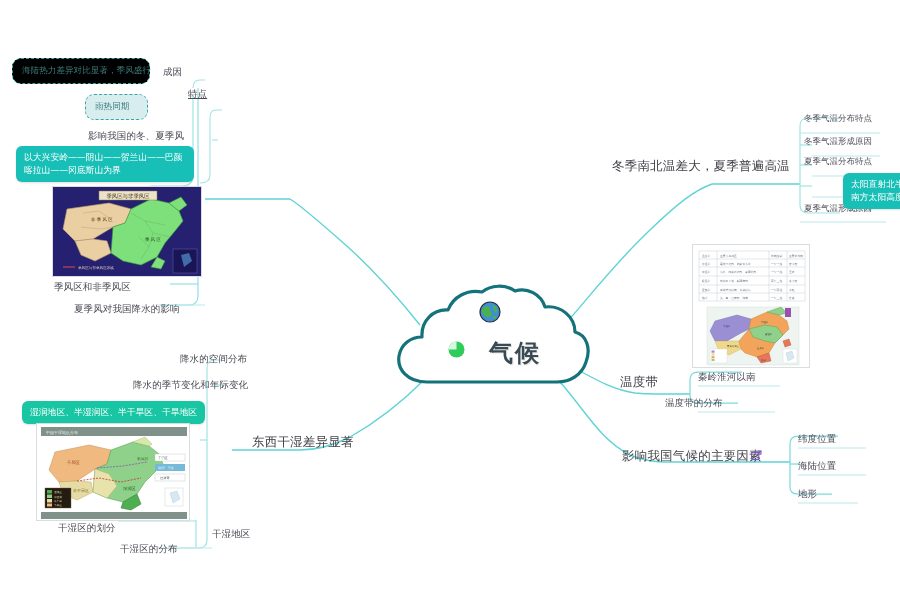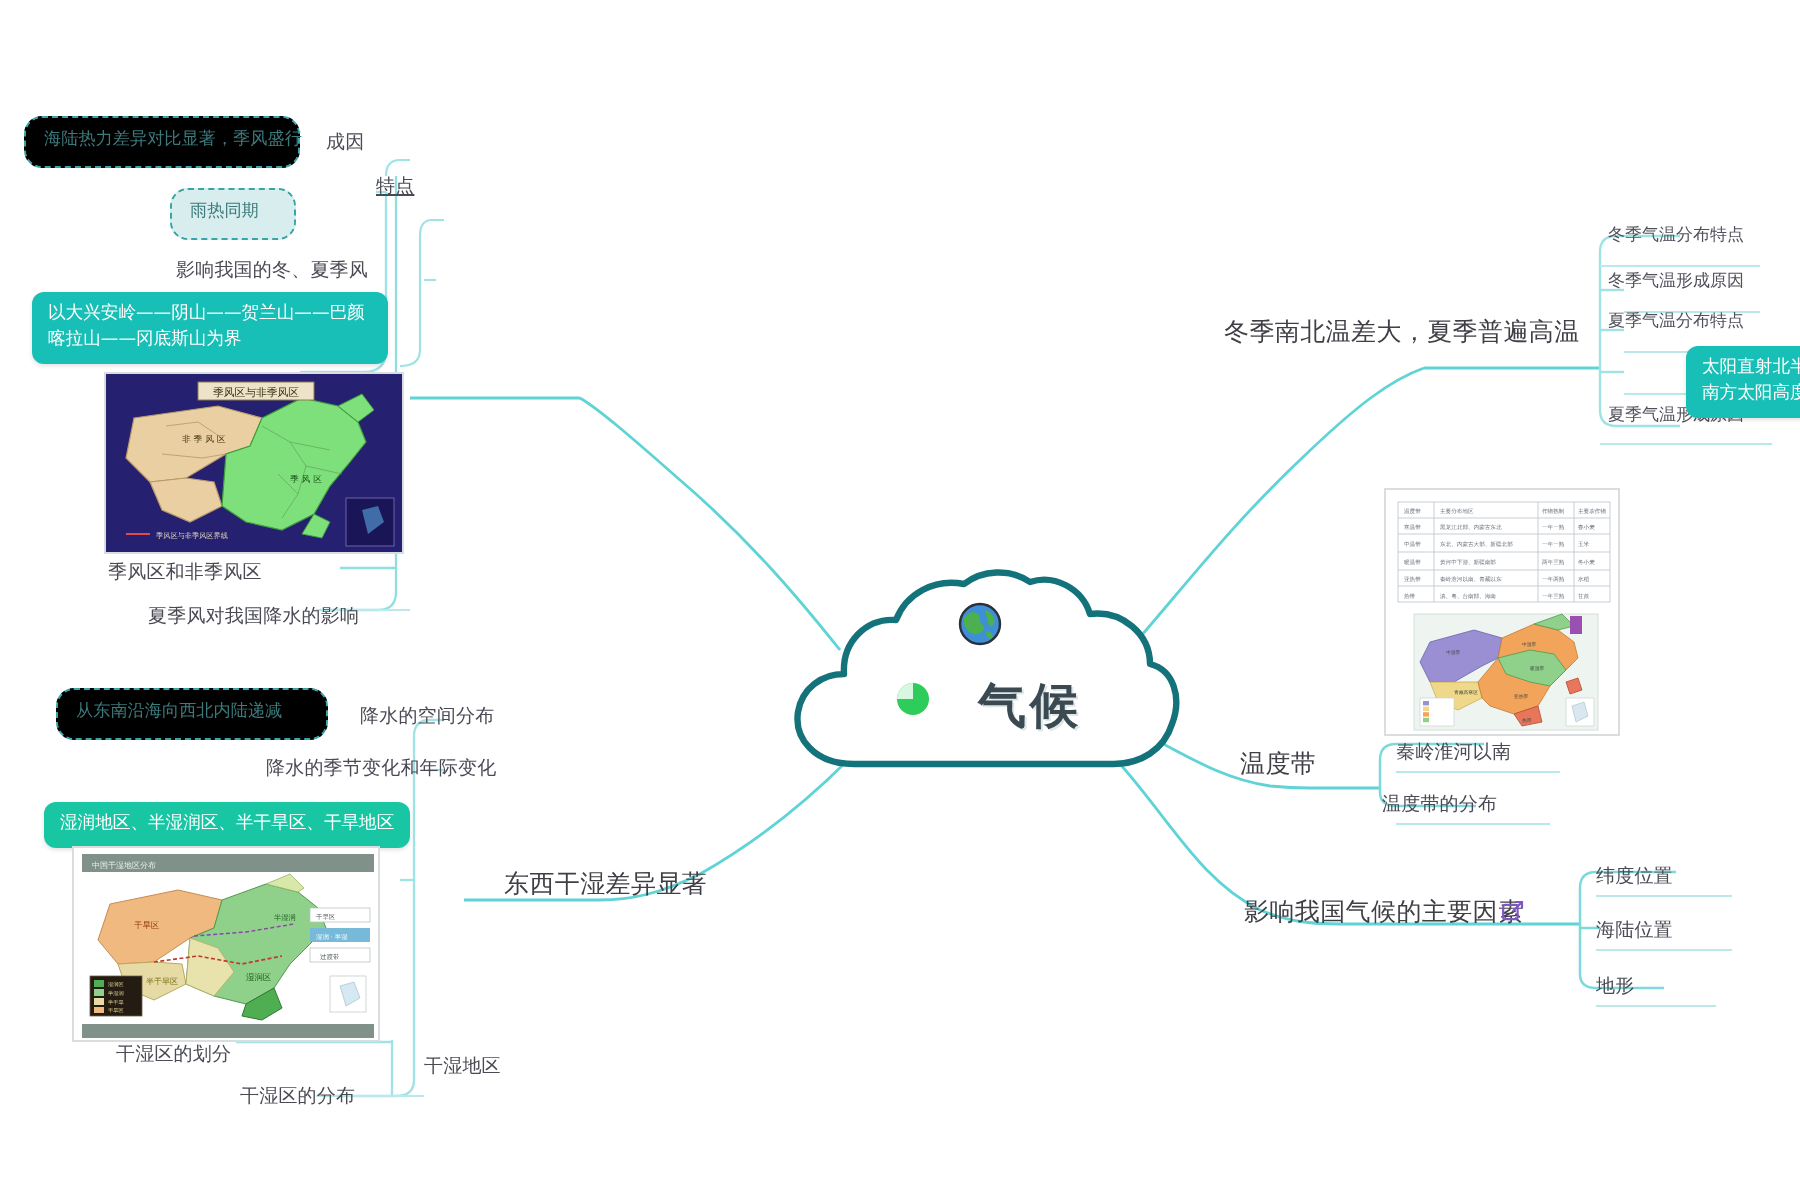--- a/index.html
+++ b/index.html
@@ -248,21 +248,20 @@
       <path d="M128,68 L136,66 L139,74 L131,80 Z" fill="#5aa8e0" opacity=".6"></path>
     </svg>
   </div>
 
   <div class="node lbl-sub" style="left:54px; top:281px;">季风区和非季风区</div>
 
   <div class="node lbl-sub" style="left:74px; top:303px;">夏季风对我国降水的影响</div>
 
   <div class="node lbl-main" style="left:252px; top:434px;">东西干湿差异显著</div>
 
-  <div class="bubble-dashed" style="left:28px; top:344px; width:136px;">从东南沿海向西北内陆递减</div>
   <div class="node lbl-sub" style="left:180px; top:353px;">降水的空间分布</div>
 
   <div class="node lbl-sub" style="left:133px; top:379px;">降水的季节变化和年际变化</div>
 
   <div class="bubble-solid green2" style="left:22px; top:401px;">湿润地区、半湿润区、半干旱区、干旱地区</div>
 
   <div class="imgcard" style="left:36px; top:423px; width:154px; height:98px;">
     <svg width="154" height="98" viewBox="0 0 154 98">
       <rect x="0" y="0" width="154" height="98" fill="#ffffff"></rect>
       <rect x="4" y="3" width="146" height="9" fill="#7f9189"></rect>
@@ -424,21 +423,21 @@
       <rect x="18.5" y="113.9" width="3" height="2.2" fill="#8fd08a"></rect>
 
       <rect x="90" y="104" width="14" height="14" fill="#ffffff" stroke="#c5cec9" stroke-width=".3"></rect>
       <path d="M93,108 L99,106 L101,113 L95,116 Z" fill="#d9e8f0" stroke="#a6bcca" stroke-width=".3"></path>
     </svg>
   </div>
 
   <div class="node lbl-main" style="left:620px; top:374px;">温度带</div>
 
   <div class="node lbl-sub" style="left:698px; top:371px;">秦岭淮河以南</div>
-  <div class="node lbl-sub" style="left:691px; top:397px;text-align:right;">温度带的分布</div>
+  <div class="node lbl-sub" style="left:665px; top:397px;text-align:right;">温度带的分布</div>
 
   <div class="node lbl-main" style="left:622px; top:448px;">影响我国气候的主要因素</div>
 
   <svg class="link-ico" style="left:751px; top:450px;" viewBox="0 0 11 11">
     <rect x="0.6" y="2.4" width="7.2" height="7.2" rx="1" fill="none" stroke="#7e57c2" stroke-width="1.1"></rect>
     <path d="M5.4,5.6 L10,1" stroke="#7e57c2" stroke-width="1.1" fill="none"></path>
     <path d="M6.6,1 L10,1 L10,4.4" stroke="#7e57c2" stroke-width="1.1" fill="none"></path>
   </svg>
 
   <div class="node lbl-sub" style="left:798px; top:433px;">纬度位置</div>

